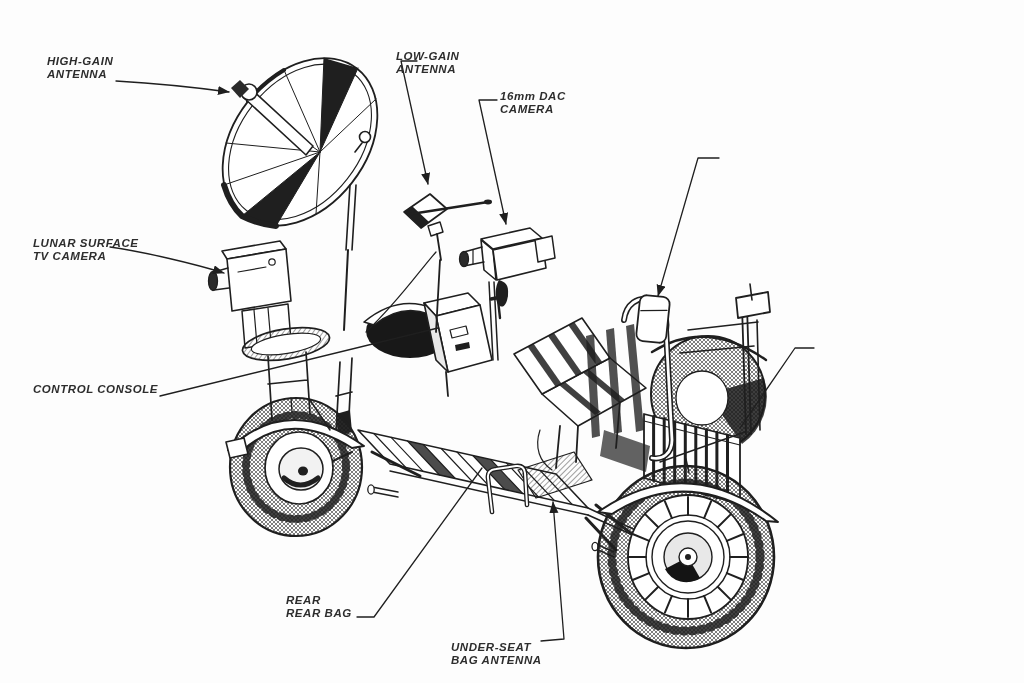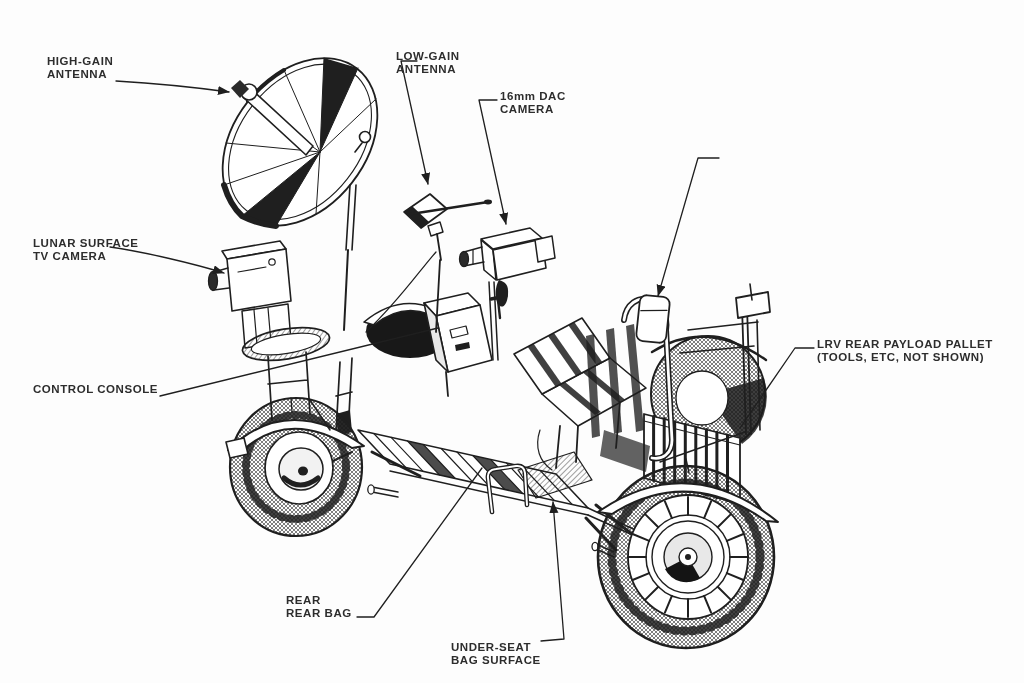--- a/index.html
+++ b/index.html
@@ -1,18 +1,18 @@
 <!DOCTYPE html>
 <html><head>
 <meta charset="utf-8">
 <style>
   html,body{margin:0;padding:0;background:#ffffff;}
   #stage{
     position:relative;width:1024px;height:683px;background:#fdfdfd;
-    overflow:hidden;font-family:"Liberation Sans",sans-serif;
+    overflow:hidden;font-family:"Liberation Sans",sans-serif;font-style:italic;
   }
   #art{position:absolute;left:0;top:0;}
   .callout{
     position:absolute;
     font-family:"Liberation Sans",sans-serif;
     font-size:11.5px;line-height:13px;font-weight:bold;
     letter-spacing:.55px;color:#2d2d2d;white-space:nowrap;
   }
   .callout span{display:block;}
 </style>
@@ -245,32 +245,28 @@
     <span>16mm DAC</span>
     <span>CAMERA</span>
   </div>
 
 
   <div class="callout" style="left:33px;top:237px">
     <span>LUNAR SURFACE</span>
     <span>TV CAMERA</span>
   </div>
 
-  <div class="callout" style="left:817px;top:338px">
-    <span>LRV REAR PAYLOAD PALLET</span>
-    <span>(TOOLS, ETC, NOT SHOWN)</span>
-  </div>
 
   <div class="callout" style="left:33px;top:383px">
     <span>CONTROL CONSOLE</span>
   </div>
 
   <div class="callout" style="left:286px;top:594px">
     <span>REAR</span>
     <span>REAR BAG</span>
   </div>
 
   <div class="callout" style="left:451px;top:641px">
     <span>UNDER-SEAT</span>
-    <span>BAG SURFACE</span>
+    <span>BAG ANTENNA</span>
   </div>
 
 </div>
 
 </body></html>

